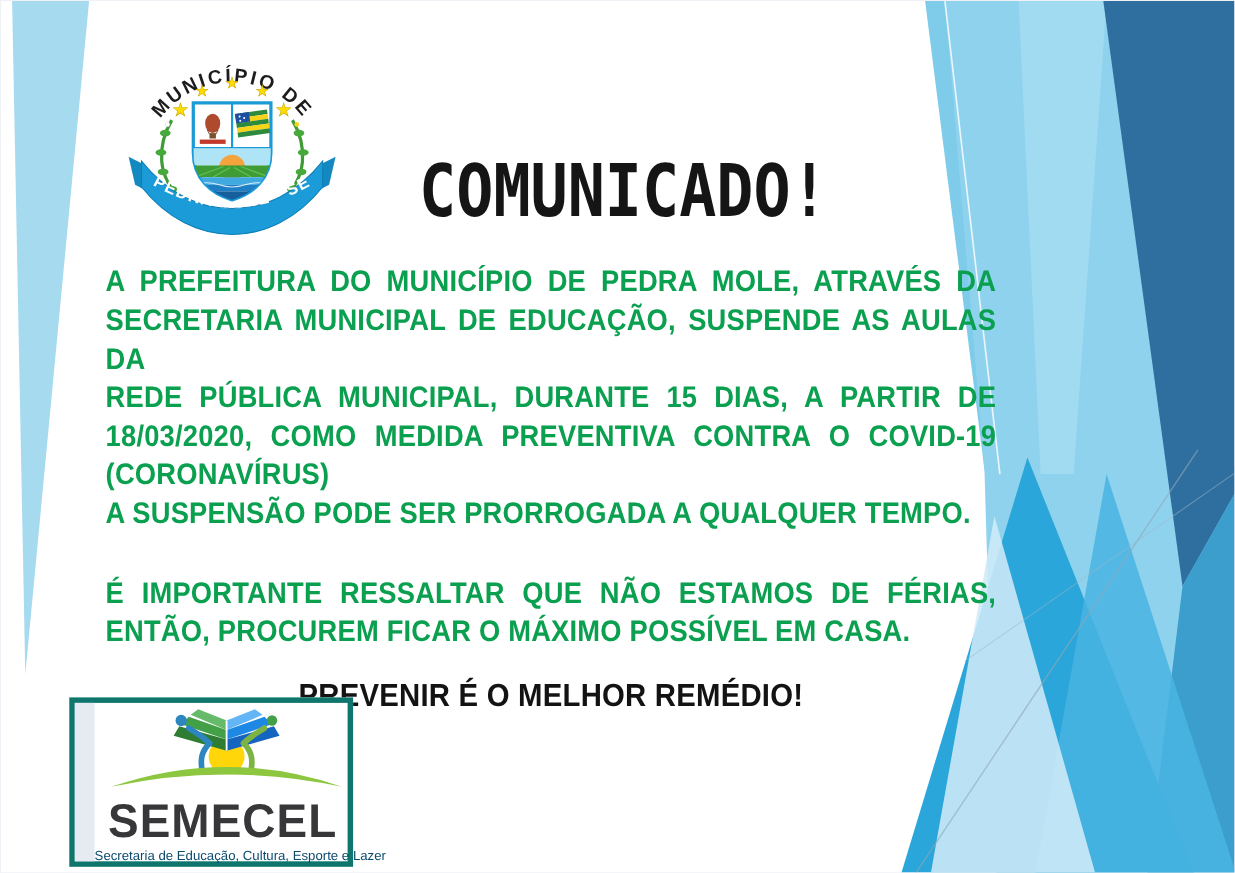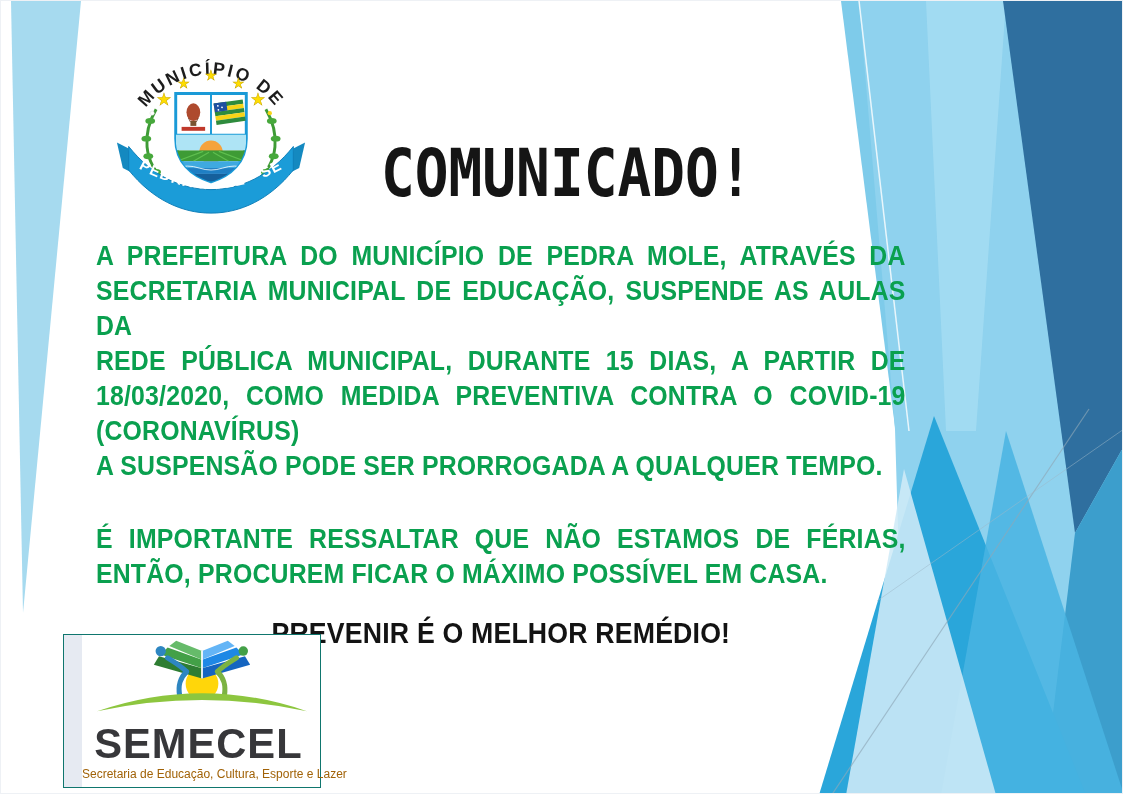--- a/index.html
+++ b/index.html
@@ -37,32 +37,32 @@
   .lline{text-align:left;}
   .para2{margin-top:38px;}
   .highlight{
     margin-top:24px;text-align:center;
     color:#131313;font-size:29px;letter-spacing:0.2px;
   }
 
   
   .semecel{
     position:absolute;left:62px;top:633px;width:258px;height:154px;
-    background:#ffffff;border:1px solid #0f766e;box-sizing:border-box;
+    background:#ffffff;border:5px solid #0f766e;box-sizing:border-box;
   }
   .semecel .strip{position:absolute;left:0;top:0;width:18px;height:100%;background:#E6EAF2;}
   .semecel .art{position:absolute;left:22px;top:4px;width:232px;height:86px;}
   .semecel .name{
     position:absolute;left:18px;top:86px;width:240px;text-align:center;
     font-weight:bold;font-size:43px;color:#37373a;letter-spacing:1px;
     transform:scaleX(0.97);transform-origin:0 0;line-height:44px;
   }
   .semecel .caption{
     position:absolute;left:18px;top:132px;width:240px;text-align:center;
-    font-size:12px;color:#a16207;white-space:nowrap;
+    font-size:12px;color:#0c4a6e;white-space:nowrap;
   }
 </style>
 </head>
 <body>
 
 <div class="slide">
 
   <svg class="deco" viewBox="0 0 1123 794" preserveAspectRatio="none">
     <g>
       <polygon points="10,0 80,0 22,612" fill="#A6DAEF"></polygon>

